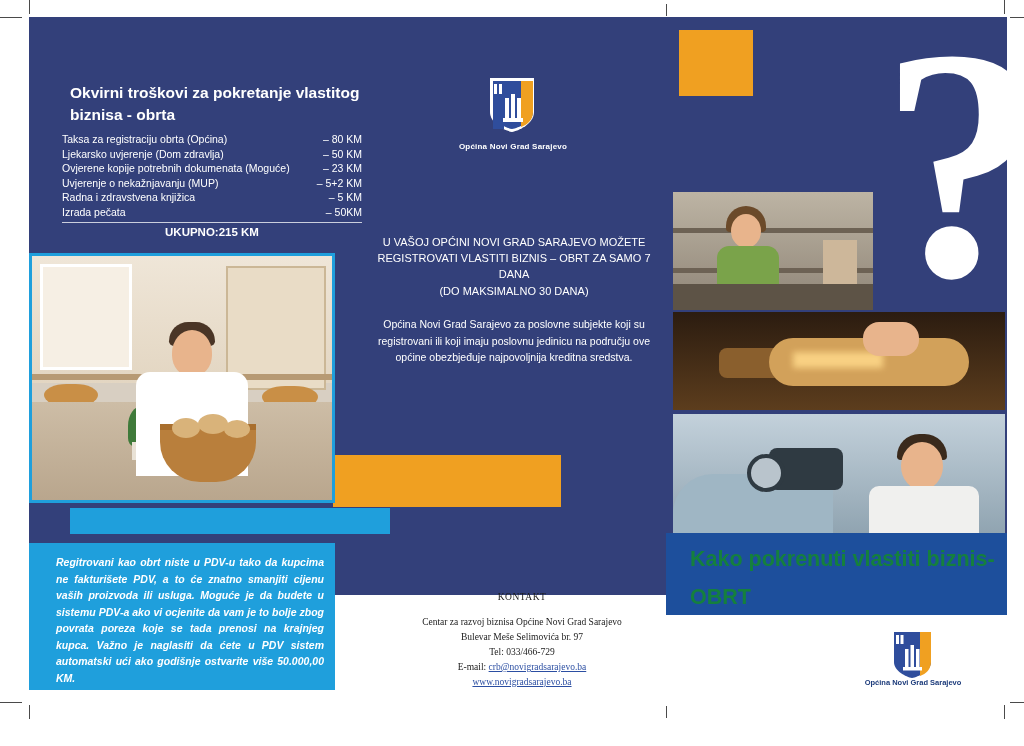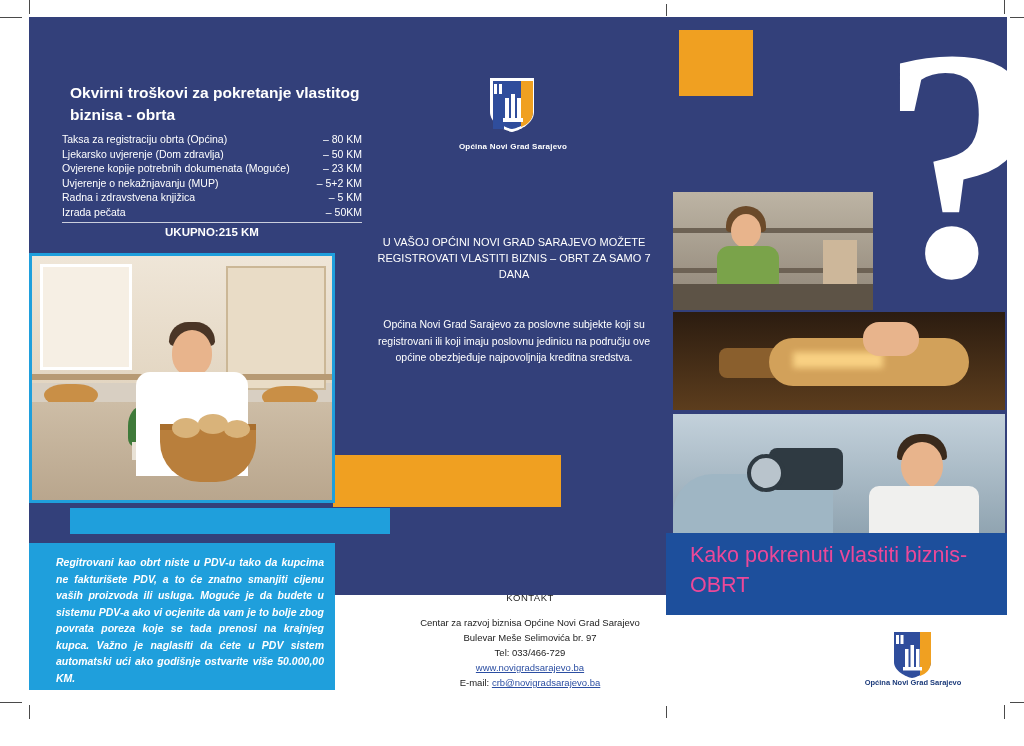--- a/index.html
+++ b/index.html
@@ -99,22 +99,22 @@
     background:#1f9fdc;
   }
   .cyan-text {
     position:absolute; left:56px; top:554px; width:268px;
     color:#ffffff; font-size:10.5px; line-height:16.5px; font-style:italic; font-weight:bold;
     text-align:justify;
   }
 
   
   .contact {
-    position:absolute; left:382px; top:590px; width:296px; text-align:center;
-    color:#1b1b1b; font-size:9.5px; line-height:15px;
+    position:absolute; left:374px; top:590px; width:296px; text-align:center;
+    color:#1b1b1b; font-size:9.5px; line-height:15px;font-family:Liberation Serif, serif;
   }
   .contact .ct-title { font-size:9.5px; letter-spacing:.5px; margin-bottom:10px; }
   .contact a { color:#2b4ea2; text-decoration:underline; }
 
   
   .right-navy {
     position:absolute; left:666px; top:17px; width:341px; height:524px;
     background:#33407a;
   }
   .right-orange {
@@ -160,21 +160,21 @@
   .weld-disc { position:absolute; left:74px; top:40px; width:38px; height:38px; background:#b9c4cc; border-radius:50%; border:4px solid #2f3a42; box-sizing:border-box; }
   .weld-car { position:absolute; left:0; top:60px; width:160px; height:62px; background:#9fb6c4; border-radius:40px 10px 0 0; }
 
   
   .right-band {
     position:absolute; left:666px; top:533px; width:341px; height:82px;
     background:#1d4f9c;
   }
   .right-headline {
     position:absolute; left:690px; top:540px; width:310px;
-    color:#ec4899; font-size:21.5px; line-height:30px; font-weight:normal;
+    color:#15803d; font-size:21.5px; line-height:38px; font-weight:bold;
   }
   .right-crest {
     position:absolute; left:890px; top:628px; width:44px; height:54px;
   }
   .right-crest-caption {
     position:absolute; left:850px; top:678px; width:126px; text-align:center;
     color:#1b3a7a; font-size:7.5px; font-weight:bold;
   }
 </style>
 </head>
@@ -265,35 +265,36 @@
       <rect x="15" y="42" width="20" height="4"></rect>
     </g>
     <g fill="#ffffff">
       <rect x="6" y="8" width="3" height="10"></rect>
       <rect x="11" y="8" width="3" height="10"></rect>
     </g>
   </svg>
   <div class="crest-caption">Općina Novi Grad Sarajevo</div>
 
   <div class="center-lead">U VAŠOJ OPĆINI NOVI GRAD SARAJEVO MOŽETE REGISTROVATI VLASTITI BIZNIS – OBRT ZA SAMO 7 DANA</div>
+  <div class="center-max">(DO MAKSIMALNO 30 DANA)</div>
   <div class="center-body">Općina Novi Grad Sarajevo za poslovne subjekte koji su registrovani ili koji imaju poslovnu jedinicu na području ove općine obezbjeđuje najpovoljnija kreditna sredstva.</div>
 
   <div class="cyan-box"></div>
   <div class="cyan-text">Regitrovani kao obrt niste u PDV-u tako da kupcima ne fakturišete PDV, a to će znatno smanjiti cijenu vaših proizvoda ili usluga. Moguće je da budete u sistemu PDV-a ako vi ocjenite da vam je to bolje zbog povrata poreza koje se tada prenosi na krajnjeg kupca. Važno je naglasiti da ćete u PDV sistem automatski ući ako godišnje ostvarite više 50.000,00 KM.</div>
 
   <div class="contact">
     <div class="ct-title">KONTAKT</div>
     <div>Centar za razvoj biznisa Općine Novi Grad Sarajevo</div>
     <div>Bulevar Meše Selimovića br. 97</div>
     <div>Tel: 033/466-729</div>
     <div>
+      <span>E-mail: </span><a href="#">crb@novigradsarajevo.ba</a>
+    </div>
+    <div>
       <a href="#">www.novigradsarajevo.ba</a>
-    </div>
-    <div>
-      <span>E-mail: </span><a href="#">crb@novigradsarajevo.ba</a>
     </div>
   </div>
 
   <div class="right-navy"></div>
   <div class="right-orange"></div>
   <div class="qmark">?</div>
 
   <div class="ph ph-cafe">
     <div class="cafe-bg"></div>
     <div class="cafe-shelf" style="top:36px;"></div>

